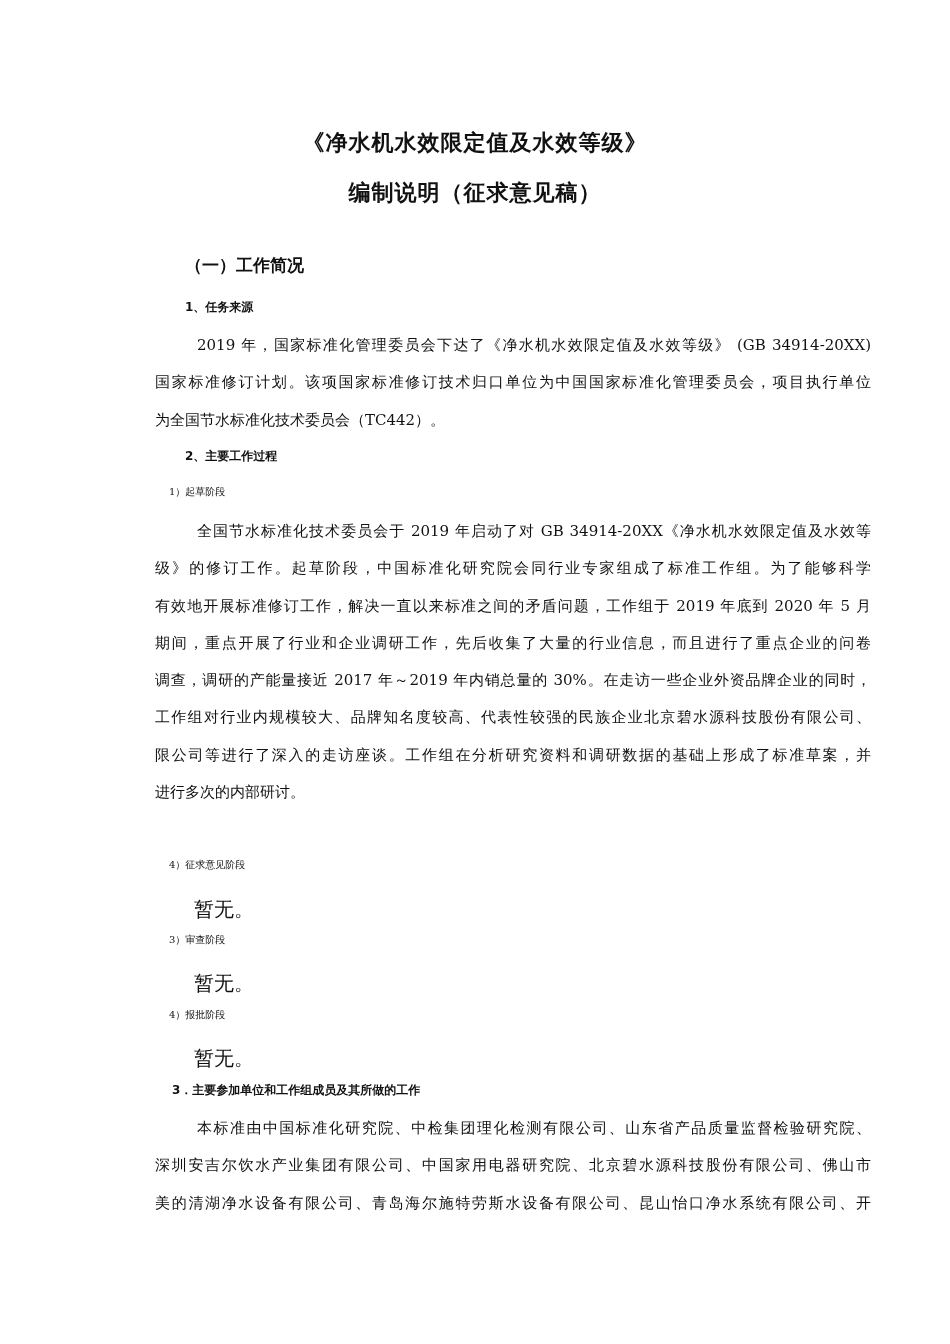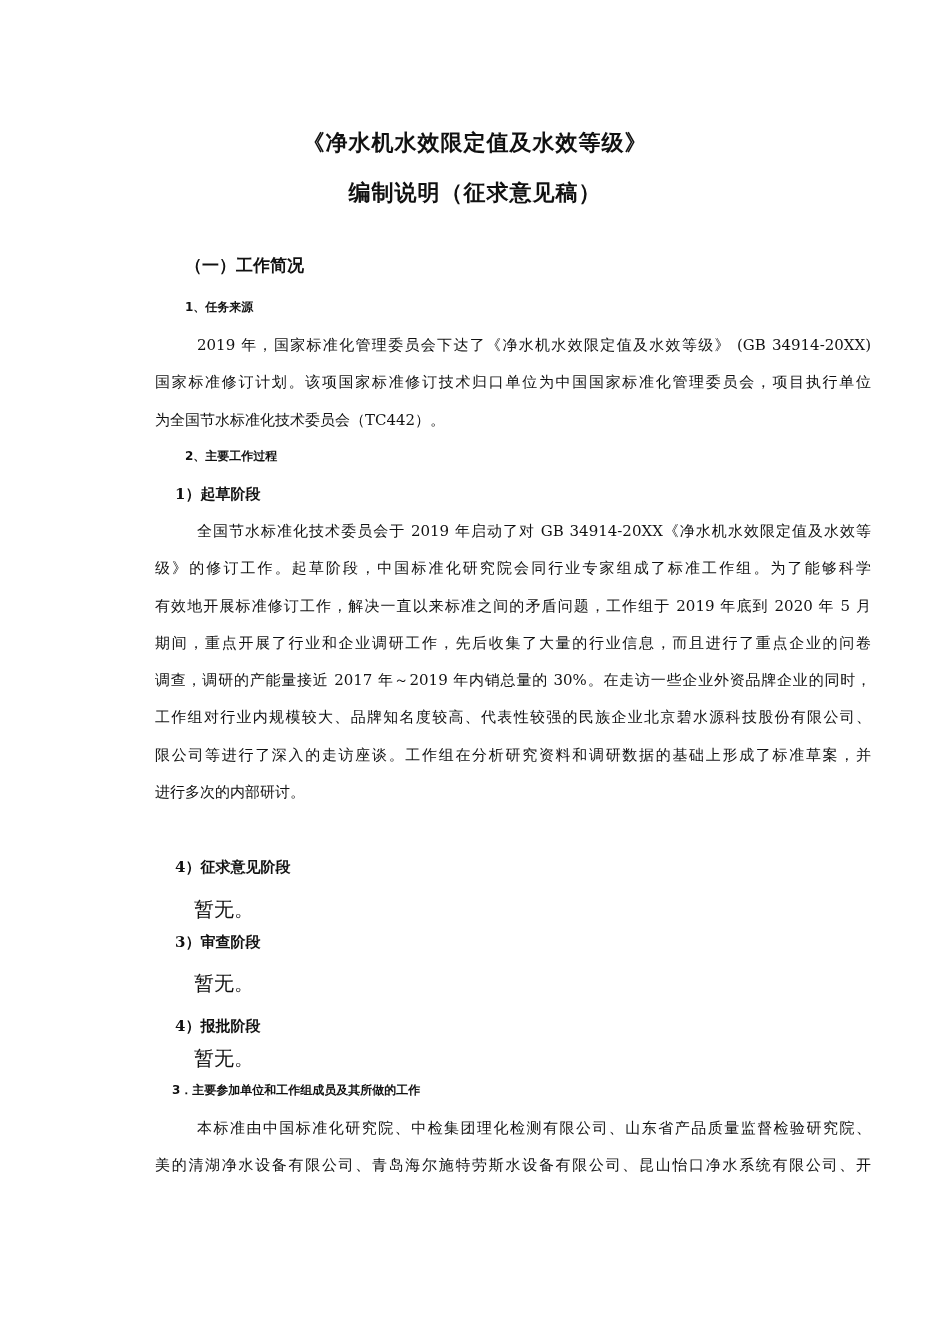--- a/index.html
+++ b/index.html
@@ -4,21 +4,21 @@
 <style>
   html, body { margin: 0; padding: 0; background: #ffffff; }
   body { width: 950px; height: 1344px; position: relative; overflow: hidden;
          font-family: "DejaVu Serif", "Liberation Serif", serif; color: #111; }
   .page { position: absolute; left: 0; top: 0; width: 848px; height: 1344px; background: #fff; }
   .title { position: absolute; left: 0; width: 950px; text-align: center;
            font-family: "DejaVu Sans", "Liberation Sans", sans-serif; font-weight: bold;
            font-size: 22px; letter-spacing: 1px; color: #111; }
   .h1 { position: absolute; left: 185px; font-family: "DejaVu Sans", sans-serif; font-weight: bold; font-size: 17px; text-align: right; }
   .h2 { position: absolute; left: 185px; font-family: "DejaVu Sans", sans-serif; font-weight: bold; font-size: 12px; text-align: right; }
-  .sub { position: absolute; left: 175px; font-size: 15px; font-weight: bold; }
+  .sub { position: absolute; left: 169px; font-size: 10px; }
   .none { position: absolute; left: 194px; font-size: 20px; }
   .para { position: absolute; left: 143px; width: 716px; font-size: 15px; line-height: 37.3px;
           text-align: justify; text-align-last: left; margin-left: 12px; }
   .line { display: block; white-space: nowrap; text-align: justify; text-align-last: justify; }
   .line.last { text-align-last: left; }
   .indent { padding-left: 42px; }
 </style>
 </head>
 <body>
 
@@ -51,23 +51,24 @@
     <span class="line">限公司等进行了深入的走访座谈。工作组在分析研究资料和调研数据的基础上形成了标准草案，并</span>
     <span class="line last">进行多次的内部研讨。</span>
   </div>
 
   <div class="sub" style="top:858px;">4）征求意见阶段</div>
   <div class="none" style="top:896px;">暂无。</div>
 
   <div class="sub" style="top:933px;">3）审查阶段</div>
   <div class="none" style="top:970px;">暂无。</div>
 
-  <div class="sub" style="top:1008px;margin-top:9px;">4）报批阶段</div>
+  <div class="sub" style="top:1008px;">4）报批阶段</div>
   <div class="none" style="top:1045px;">暂无。</div>
 
   <div class="h2" style="top:1082px; left:172px;">3．主要参加单位和工作组成员及其所做的工作</div>
 
   <div class="para" style="top:1110px;">
     <span class="line indent">本标准由中国标准化研究院、中检集团理化检测有限公司、山东省产品质量监督检验研究院、</span>
+    <span class="line">深圳安吉尔饮水产业集团有限公司、中国家用电器研究院、北京碧水源科技股份有限公司、佛山市</span>
     <span class="line">美的清湖净水设备有限公司、青岛海尔施特劳斯水设备有限公司、昆山怡口净水系统有限公司、开</span>
   </div>
 
 </div>
 
 </body></html>

